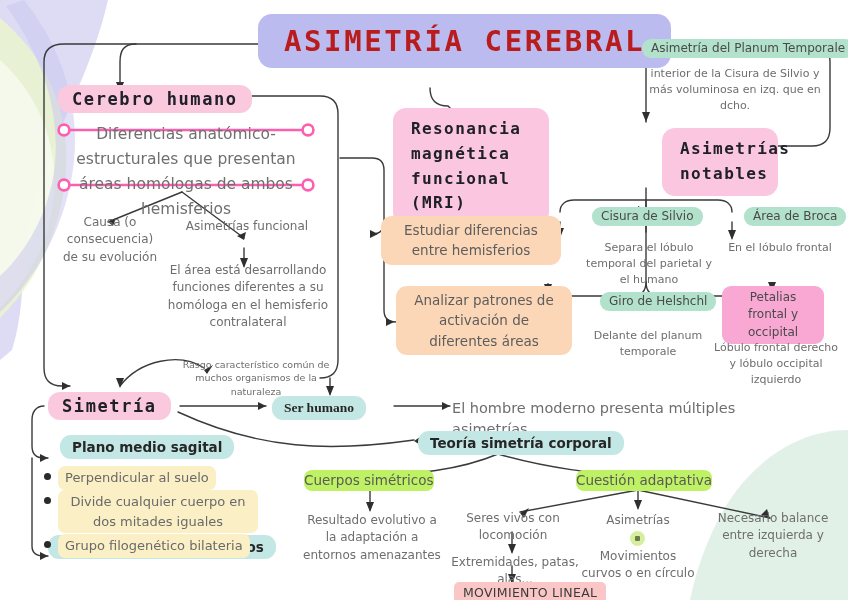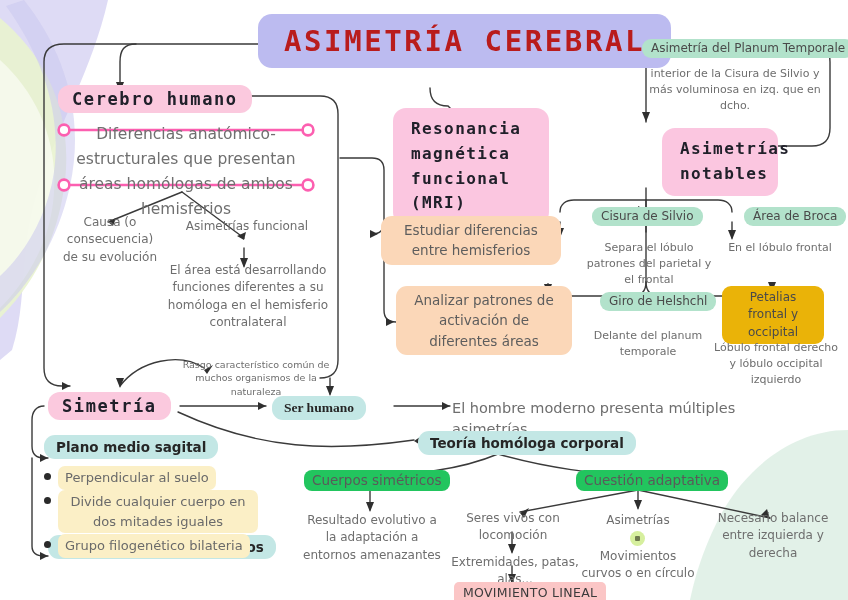--- a/index.html
+++ b/index.html
@@ -31,25 +31,25 @@
     font-weight:700;letter-spacing:1.6px;font-size:17px;color:#20202a;
     border-radius:12px;padding:4px 14px;
   }
   .chip-pink-block{
     background:#fbc6e0;border-radius:13px;padding:9px 18px;
     font-family:"DejaVu Sans Mono","Liberation Mono",monospace;
     font-weight:700;letter-spacing:1.4px;font-size:16px;color:#20202a;
     line-height:1.55;text-align:left;white-space:normal;
   }
   .chip-green{background:#b2e2cb;color:#4a4a4a;font-size:12px;padding:2px 9px;border-radius:9px;}
-  .chip-green-2{background:#eab308;color:#4a4a4a;font-size:12px;padding:3px 10px;border-radius:9px;line-height:1.45;white-space:normal;text-align:center;}
+  .chip-green-2{background:#f9a8d4;color:#4a4a4a;font-size:12px;padding:3px 10px;border-radius:9px;line-height:1.45;white-space:normal;text-align:center;}
   .chip-cyan{background:#c3e7e5;color:#262626;font-weight:700;font-size:13.5px;padding:4px 12px;border-radius:11px;}
   .chip-yellow{background:#fbefc6;color:#6a6a6a;font-size:13px;padding:2px 7px;border-radius:7px;line-height:1.5;white-space:normal;}
   .chip-peach{background:#fbd7b8;color:#5d5d5d;font-size:13.5px;padding:4px 11px;border-radius:11px;line-height:1.5;white-space:normal;text-align:center;}
-  .chip-lav{background:#22c55e;color:#5a5a5a;font-size:13.5px;padding:2px 8px;border-radius:8px;}
+  .chip-lav{background:#bef264;color:#5a5a5a;font-size:13.5px;padding:2px 0;border-radius:8px;}
   .chip-rose{background:#fbc6c6;color:#3b3b3b;font-size:12.5px;padding:3px 9px;border-radius:5px;letter-spacing:.3px;}
 
   .plain{color:#6e6e6e;line-height:1.45;text-align:center;}
   .plain-sm{font-size:11px;}
   .plain-xs{font-size:9.5px;line-height:1.4;}
   .plain-md{font-size:12px;}
   .plain-lg{font-size:14.5px;}
 
   .body-text{
     color:#6f6f6f;font-size:15.5px;line-height:1.62;text-align:center;
@@ -227,42 +227,42 @@
   </div>
   <div class="node plain plain-sm" style="left:638px;top:66px;width:194px;">interior de la Cisura de Silvio y más voluminosa en izq. que en dcho.</div>
 
   <div class="node" style="left:662px;top:128px;width:116px;">
     <div class="chip-pink-block">Asimetrías notables</div>
   </div>
 
   <div class="node" style="left:592px;top:205px;">
     <div class="chip chip-green">Cisura de Silvio</div>
   </div>
-  <div class="node plain plain-sm" style="left:586px;top:240px;width:126px;">Separa el lóbulo patrones del parietal y el frontal</div>
+  <div class="node plain plain-sm" style="left:586px;top:240px;width:126px;">Separa el lóbulo temporal del parietal y el humano</div>
 
   <div class="node" style="left:744px;top:205px;">
     <div class="chip chip-green">Área de Broca</div>
   </div>
   <div class="node plain plain-sm" style="left:724px;top:240px;width:112px;">En el lóbulo frontal</div>
 
   <div class="node" style="left:600px;top:290px;">
     <div class="chip chip-green">Giro de Helshchl</div>
   </div>
   <div class="node plain plain-sm" style="left:592px;top:328px;width:112px;">Delante del planum temporale</div>
 
   <div class="node" style="left:722px;top:286px;width:102px;">
     <div class="chip-green-2">Petalias frontal y occipital</div>
   </div>
   <div class="node plain plain-sm" style="left:712px;top:340px;width:128px;">Lóbulo frontal derecho y lóbulo occipital izquierdo</div>
 
   <div class="node" style="left:48px;top:392px;">
     <div class="chip-pink-head">Simetría</div>
   </div>
 
-  <div class="node" style="left:44px;top:435px;">
+  <div class="node" style="left:60px;top:435px;">
     <div class="chip-cyan">Plano medio sagital</div>
   </div>
 
   <div class="node bullet" style="left:44px;top:466px;width:230px;">
     <span class="dot"></span>
     <span class="chip-yellow">Perpendicular al suelo</span>
   </div>
 
   <div class="node bullet" style="left:44px;top:490px;width:214px;">
     <span class="dot"></span>
@@ -277,21 +277,21 @@
     <span class="dot"></span>
     <span class="chip-yellow">Grupo filogenético bilateria</span>
   </div>
 
   <div class="node" style="left:272px;top:396px;font-family:Liberation Serif, serif;">
     <div class="chip-cyan">Ser humano</div>
   </div>
   <div class="node plain plain-lg" style="left:452px;top:398px;width:330px;text-align:left;">El hombre moderno presenta múltiples asimetrías</div>
 
   <div class="node" style="left:418px;top:431px;">
-    <div class="chip-cyan">Teoría homóloga corporal</div>
+    <div class="chip-cyan">Teoría simetría corporal</div>
   </div>
 
   <div class="node" style="left:304px;top:470px;">
     <div class="chip chip-lav">Cuerpos simétricos</div>
   </div>
   <div class="node plain plain-md" style="left:300px;top:512px;width:144px;">Resultado evolutivo a la adaptación a entornos amenazantes</div>
 
   <div class="node" style="left:576px;top:470px;">
     <div class="chip chip-lav">Cuestión adaptativa</div>
   </div>

